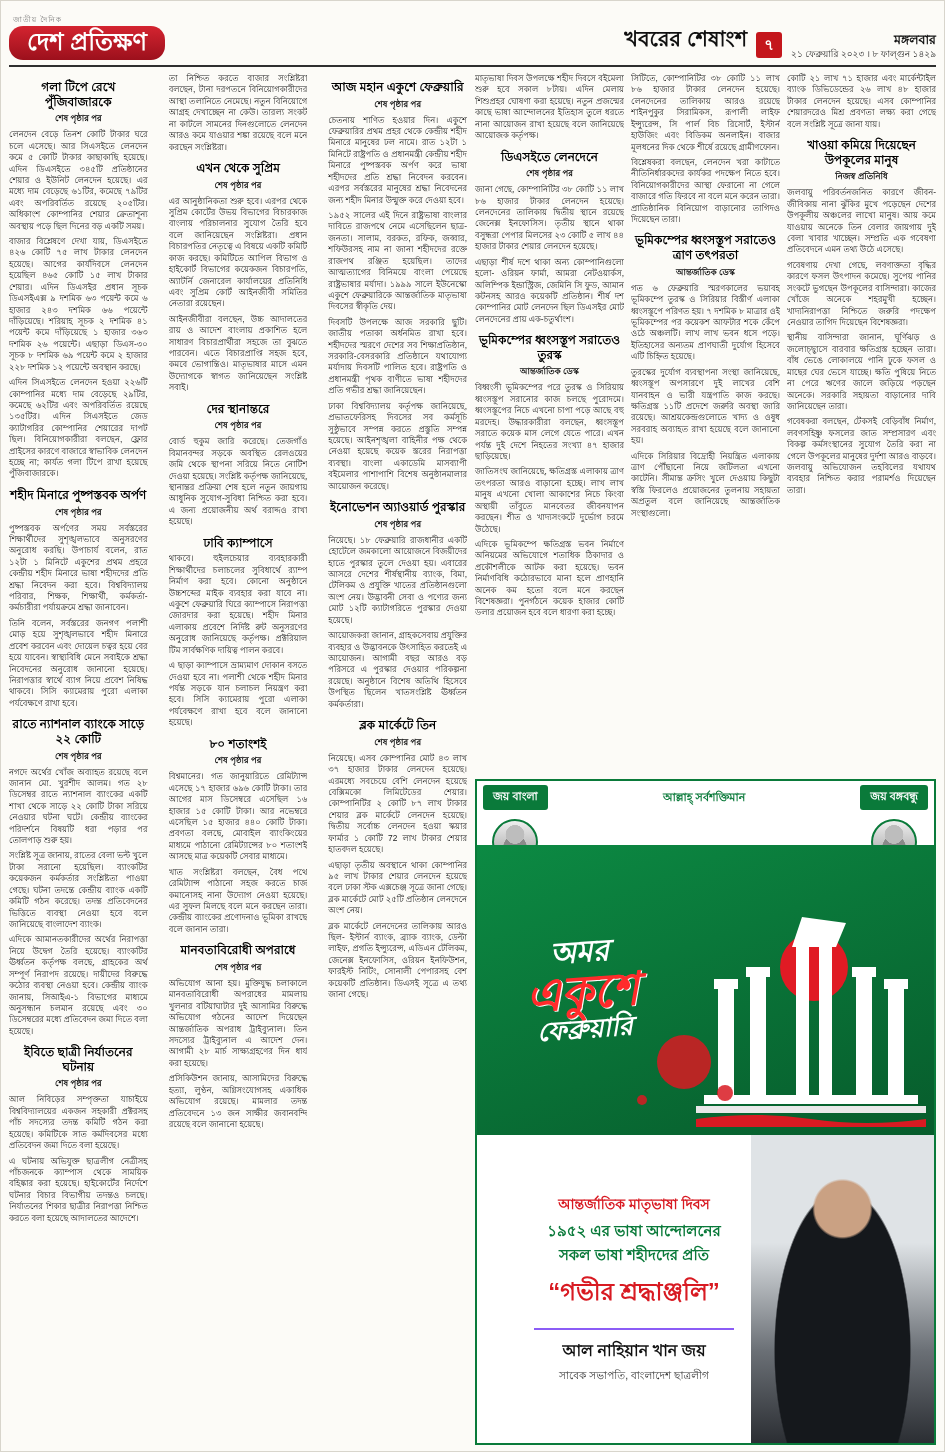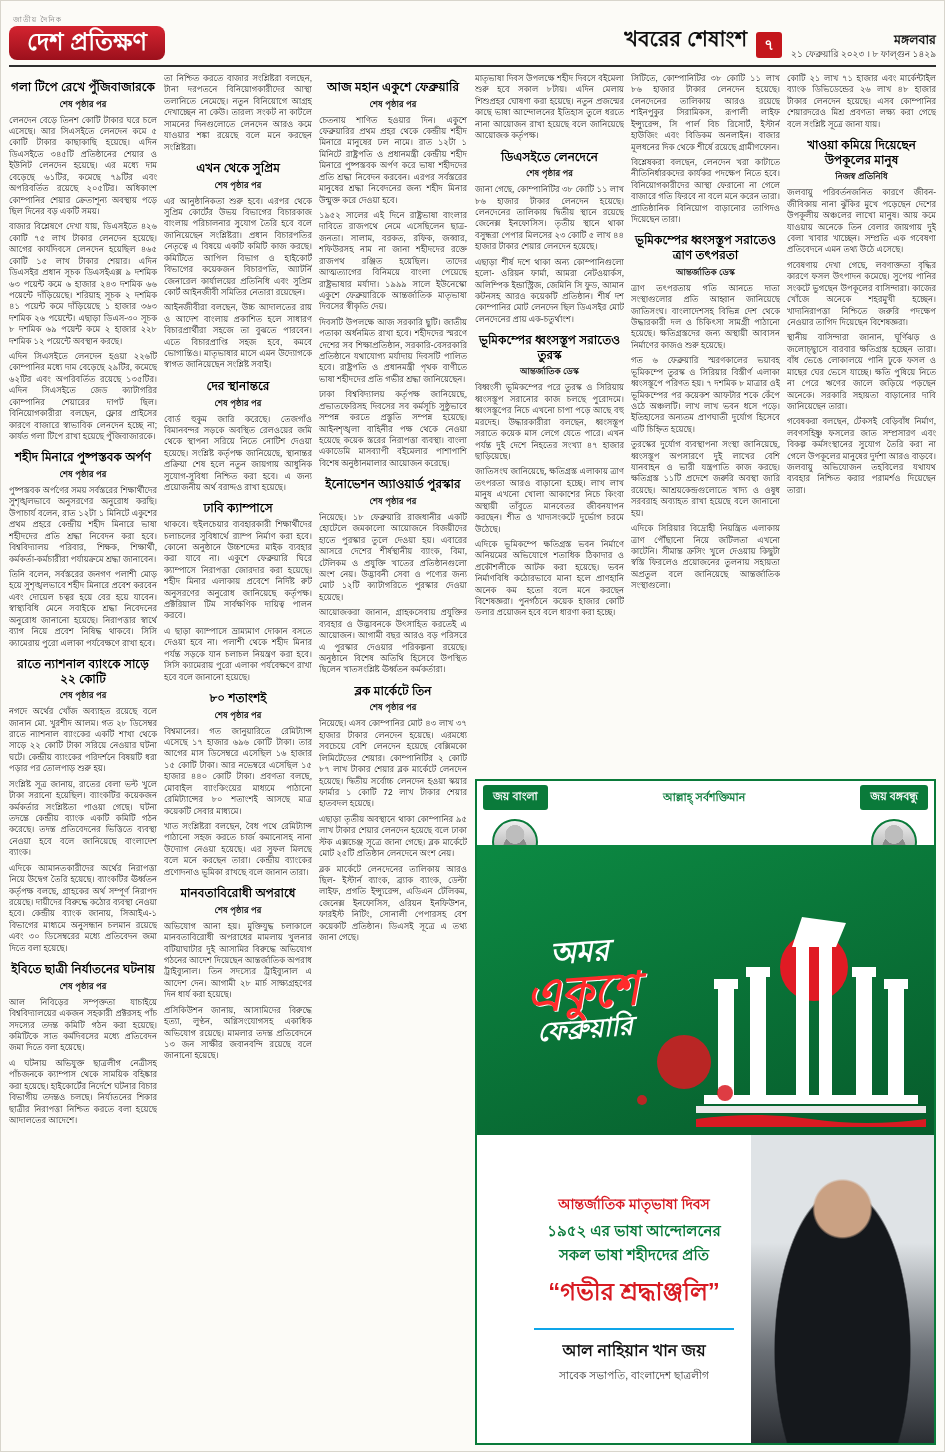--- a/index.html
+++ b/index.html
@@ -7,33 +7,33 @@
   body { font-family:"Liberation Sans","DejaVu Sans",sans-serif; }
   .page{ position:relative; width:945px; height:1452px; margin:0 auto; background:#fcfbf7;
          border:1px solid #d8d5cc; padding:8px; overflow:hidden; }
 
   
   .hdr{ display:flex; justify-content:space-between; align-items:flex-end;
         border-bottom:2px solid #2f2f2f; padding-bottom:5px; height:58px; }
   .mast-wrap{ display:flex; flex-direction:column; }
   .tagline{ font-size:7.5px; color:#777; margin-left:4px; letter-spacing:1px; }
   .mast{ background:linear-gradient(180deg,#d42430,#9c101c); color:#fff; font-weight:bold;
-         font-size:24px; padding:3px 18px 5px; border-radius:8px; line-height:1.1; }
+         font-size:24px; padding:3px 18px 5px; border-radius:14px; line-height:1.1; }
   .hdr-right{ display:flex; align-items:flex-end; gap:9px; }
   .section-title{ font-size:21px; font-weight:800; color:#101010; padding-bottom:2px; }
   .pagenum{ width:26px; height:26px; background:#c4161c; color:#fff; font-weight:bold;
             font-size:15px; display:flex; align-items:center; justify-content:center;
             border-radius:3px; margin-bottom:2px; }
   .datebox{ text-align:right; line-height:1.25; }
   .weekday{ font-size:12.5px; font-weight:bold; color:#111; }
   .dateline-top{ font-size:9px; color:#222; }
 
   
   .content{ display:flex; gap:8px; margin-top:5px; height:1373px; }
-  .left-region{ display:flex; gap:7px; width:459px; height:100%; }
+  .left-region{ display:flex; gap:21px; width:459px; height:100%; }
   .right-region{ width:462px; display:flex; flex-direction:column; gap:5px; }
   .right-top{ display:flex; gap:7px; height:702px; overflow:hidden; }
   .col{ flex:1 1 0; overflow:hidden; height:100%; }
   .headline{ font-size:12px; font-weight:700; text-align:center; line-height:1.22;
              color:#000; margin:8px 1px 3px; }
   .dateline{ font-size:8.5px; font-weight:700; text-align:center; margin-bottom:3px; color:#111; }
   .para{ font-size:8.4px; line-height:1.36; text-align:justify; color:#1c1c1c; margin-bottom:4px; }
   .col > .para:first-child{ margin-top:1px; }
 
   
@@ -54,21 +54,21 @@
                text-shadow:1px 1px 0 #fff; }
   .callig .l3{ color:#fff; font-size:26px; font-weight:800; font-style:italic; }
   .minar-wrap{ width:54%; height:100%; display:flex; align-items:flex-end; justify-content:center; }
   .splash{ position:absolute; background:#d81a22; border-radius:50%; opacity:.85; }
   .ad-lower{ flex:1; display:flex; }
   .tribute{ width:56%; display:flex; flex-direction:column; align-items:center; justify-content:center;
             gap:5px; padding:8px 6px; background:#fff;margin-left:40px; }
   .occasion{ color:#d81a22; font-weight:800; font-size:14px; }
   .trib-line{ color:#0a7a3a; font-weight:800; font-size:15px; line-height:1.25; text-align:center; }
   .trib-main{ color:#d81a22; font-weight:800; font-size:24px; margin-top:4px; }
-  .sponsor{ margin-top:10px; border-top:2px solid #0ea5e9; padding-top:8px; text-align:center; width:90%; }
+  .sponsor{ margin-top:10px; border-top:2px solid #8b5cf6; padding-top:8px; text-align:center; width:90%; }
   .sponsor-name{ font-size:16px; font-weight:800; color:#111; }
   .sponsor-title{ font-size:10.5px; color:#333; margin-top:3px; }
   .joy-photo{ width:44%; background:
       radial-gradient(circle at 50% 24%, #caa183 0 11%, transparent 12%),
       radial-gradient(ellipse at 50% 70%, #15181c 0 52%, transparent 53%),
       linear-gradient(180deg,#dfe3e6 0 35%, #6b7076 70%, #2b2e33); }
 </style>
 </head>
 <body>
 
@@ -163,21 +163,20 @@
             <div class="dateline">আন্তর্জাতিক ডেস্ক</div>
             <div class="para">বিধ্বংসী ভূমিকম্পের পরে তুরস্ক ও সিরিয়ায় ধ্বংসস্তূপ সরানোর কাজ চলছে পুরোদমে। ধ্বংসস্তূপের নিচে এখনো চাপা পড়ে আছে বহু মরদেহ। উদ্ধারকারীরা বলছেন, ধ্বংসস্তূপ সরাতে কয়েক মাস লেগে যেতে পারে। এখন পর্যন্ত দুই দেশে নিহতের সংখ্যা ৪৭ হাজার ছাড়িয়েছে।</div>
             <div class="para">জাতিসংঘ জানিয়েছে, ক্ষতিগ্রস্ত এলাকায় ত্রাণ তৎপরতা আরও বাড়ানো হচ্ছে। লাখ লাখ মানুষ এখনো খোলা আকাশের নিচে কিংবা অস্থায়ী তাঁবুতে মানবেতর জীবনযাপন করছেন। শীত ও খাদ্যসংকটে দুর্ভোগ চরমে উঠেছে।</div>
             <div class="para">এদিকে ভূমিকম্পে ক্ষতিগ্রস্ত ভবন নির্মাণে অনিয়মের অভিযোগে শতাধিক ঠিকাদার ও প্রকৌশলীকে আটক করা হয়েছে। ভবন নির্মাণবিধি কঠোরভাবে মানা হলে প্রাণহানি অনেক কম হতো বলে মনে করছেন বিশেষজ্ঞরা। পুনর্গঠনে কয়েক হাজার কোটি ডলার প্রয়োজন হবে বলে ধারণা করা হচ্ছে।</div>
           </div>
         <div class="col">
             <div class="para">সিটিতে, কোম্পানিটির ৩৮ কোটি ১১ লাখ ৮৬ হাজার টাকার লেনদেন হয়েছে। লেনদেনের তালিকায় আরও রয়েছে শাইনপুকুর সিরামিকস, রূপালী লাইফ ইন্স্যুরেন্স, সি পার্ল বিচ রিসোর্ট, ইস্টার্ন হাউজিং এবং বিডিকম অনলাইন। বাজার মূলধনের দিক থেকে শীর্ষে রয়েছে গ্রামীণফোন।</div>
             <div class="para">বিশ্লেষকরা বলছেন, লেনদেন খরা কাটাতে নীতিনির্ধারকদের কার্যকর পদক্ষেপ নিতে হবে। বিনিয়োগকারীদের আস্থা ফেরানো না গেলে বাজারে গতি ফিরবে না বলে মনে করেন তারা। প্রাতিষ্ঠানিক বিনিয়োগ বাড়ানোর তাগিদও দিয়েছেন তারা।</div>
             <div class="headline">ভূমিকম্পের ধ্বংসস্তূপ সরাতেও ত্রাণ তৎপরতা</div>
             <div class="dateline">আন্তর্জাতিক ডেস্ক</div>
-            <div class="para">ত্রাণ তৎপরতায় গতি আনতে দাতা সংস্থাগুলোর প্রতি আহ্বান জানিয়েছে জাতিসংঘ। বাংলাদেশসহ বিভিন্ন দেশ থেকে উদ্ধারকারী দল ও চিকিৎসা সামগ্রী পাঠানো হয়েছে। ক্ষতিগ্রস্তদের জন্য অস্থায়ী আবাসন নির্মাণের কাজও শুরু হয়েছে।</div>
             <div class="para">গত ৬ ফেব্রুয়ারি স্মরণকালের ভয়াবহ ভূমিকম্পে তুরস্ক ও সিরিয়ার বিস্তীর্ণ এলাকা ধ্বংসস্তূপে পরিণত হয়। ৭ দশমিক ৮ মাত্রার ওই ভূমিকম্পের পর কয়েকশ আফটার শকে কেঁপে ওঠে অঞ্চলটি। লাখ লাখ ভবন ধসে পড়ে। ইতিহাসের অন্যতম প্রাণঘাতী দুর্যোগ হিসেবে এটি চিহ্নিত হয়েছে।</div>
             <div class="para">তুরস্কের দুর্যোগ ব্যবস্থাপনা সংস্থা জানিয়েছে, ধ্বংসস্তূপ অপসারণে দুই লাখের বেশি যানবাহন ও ভারী যন্ত্রপাতি কাজ করছে। ক্ষতিগ্রস্ত ১১টি প্রদেশে জরুরি অবস্থা জারি রয়েছে। আশ্রয়কেন্দ্রগুলোতে খাদ্য ও ওষুধ সরবরাহ অব্যাহত রাখা হয়েছে বলে জানানো হয়।</div>
             <div class="para">এদিকে সিরিয়ার বিদ্রোহী নিয়ন্ত্রিত এলাকায় ত্রাণ পৌঁছানো নিয়ে জটিলতা এখনো কাটেনি। সীমান্ত ক্রসিং খুলে দেওয়ায় কিছুটা স্বস্তি ফিরলেও প্রয়োজনের তুলনায় সহায়তা অপ্রতুল বলে জানিয়েছে আন্তর্জাতিক সংস্থাগুলো।</div>
           </div>
         <div class="col">
             <div class="para">কোটি ২১ লাখ ৭১ হাজার এবং মার্কেন্টাইল ব্যাংক ডিভিডেন্ডের ২৬ লাখ ৪৮ হাজার টাকার লেনদেন হয়েছে। এসব কোম্পানির শেয়ারদরেও মিশ্র প্রবণতা লক্ষ্য করা গেছে বলে সংশ্লিষ্ট সূত্রে জানা যায়।</div>
             <div class="headline">খাওয়া কমিয়ে দিয়েছেন উপকূলের মানুষ</div>
             <div class="dateline">নিজস্ব প্রতিনিধি</div>
             <div class="para">জলবায়ু পরিবর্তনজনিত কারণে জীবন-জীবিকায় নানা ঝুঁকির মুখে পড়েছেন দেশের উপকূলীয় অঞ্চলের লাখো মানুষ। আয় কমে যাওয়ায় অনেকে তিন বেলার জায়গায় দুই বেলা খাবার খাচ্ছেন। সম্প্রতি এক গবেষণা প্রতিবেদনে এমন তথ্য উঠে এসেছে।</div>
             <div class="para">গবেষণায় দেখা গেছে, লবণাক্ততা বৃদ্ধির কারণে ফসল উৎপাদন কমেছে। সুপেয় পানির সংকটে ভুগছেন উপকূলের বাসিন্দারা। কাজের খোঁজে অনেকে শহরমুখী হচ্ছেন। খাদ্যনিরাপত্তা নিশ্চিতে জরুরি পদক্ষেপ নেওয়ার তাগিদ দিয়েছেন বিশেষজ্ঞরা।</div>

